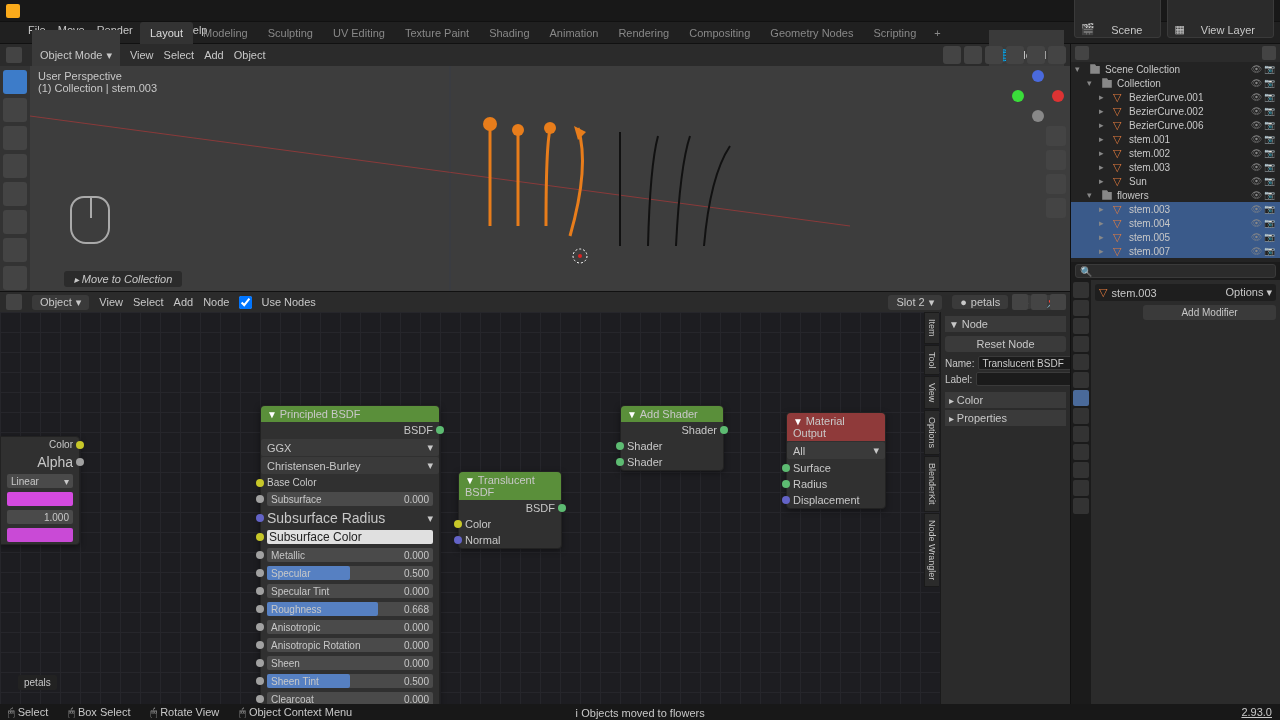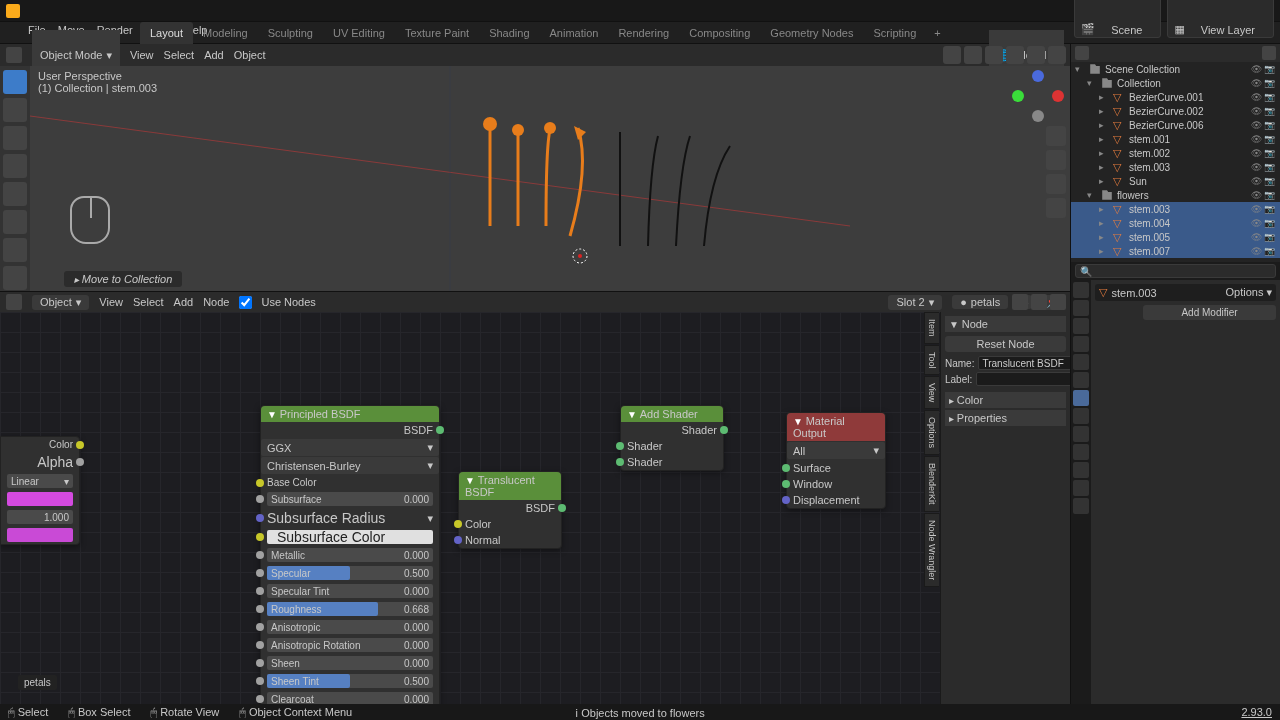--- a/index.html
+++ b/index.html
@@ -311,21 +311,21 @@
             </div>
           </div>
           <div class="row">
             <div class="sock l vec"></div>
             <span style="font-size: 14px;">Subsurface Radius</span>
             <span>▾</span>
           </div>
           <div class="row">
             <div class="sock l color"></div>
             <div class="colorbox" style="background: rgb(224, 224, 224);"></div>
-            <span style="position: absolute; left: 16px; font-size: 14px; color: rgb(34, 34, 34);">Subsurface Color</span>
+            <span style="position: absolute; left: 8px; font-size: 12px; color: rgb(34, 34, 34);">Subsurface Color</span>
           </div>
           <div class="row">
             <div class="sock l val"></div>
             <div class="slider">
               <div class="fill" style="width: 0%;"></div>
               <span>Metallic</span>
               <span>0.000</span>
             </div>
           </div>
           <div class="row">
@@ -433,21 +433,21 @@
         <div class="row group">
             <span>All</span>
             <span>▾</span>
           </div>
         <div class="row">
             <div class="sock shader l"></div>
             <span>Surface</span>
           </div>
         <div class="row">
             <div class="sock shader l"></div>
-            <span>Window</span>
+            <span>Radius</span>
           </div>
         <div class="row">
             <div class="sock vec l"></div>
             <span>Displacement</span>
           </div>
       </div>
 
       <div class="label-chip" style="left:18px;bottom:14px">petals</div>
 
       <div class="side-tabs">

